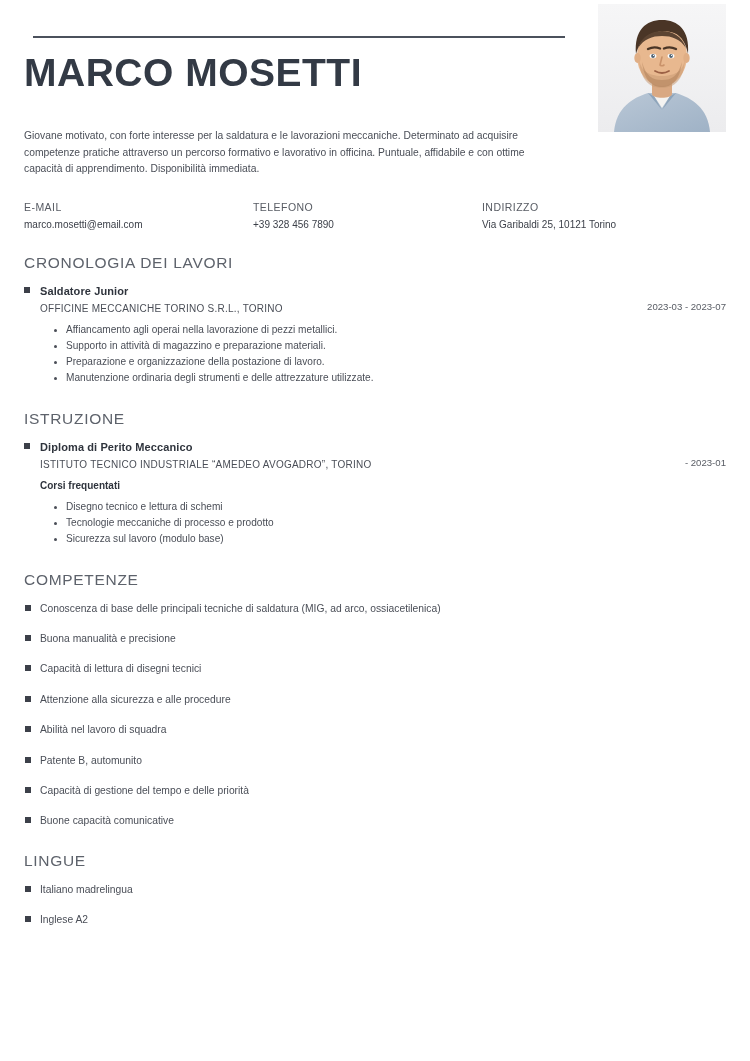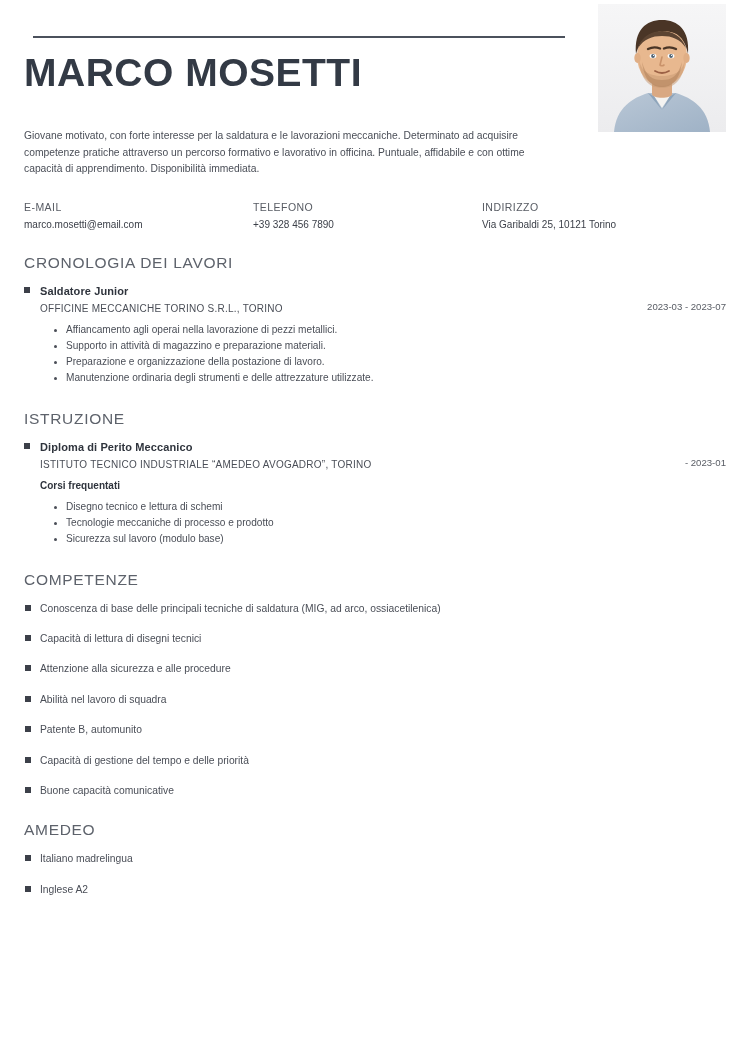--- a/index.html
+++ b/index.html
@@ -310,30 +310,31 @@
         <li>Tecnologie meccaniche di processo e prodotto</li>
         <li>Sicurezza sul lavoro (modulo base)</li>
       </ul>
     </div>
   </div>
 
   <div class="section section-skills">
     <h2 class="section-title">COMPETENZE</h2>
     <ul class="sq-list">
       <li>Conoscenza di base delle principali tecniche di saldatura (MIG, ad arco, ossiacetilenica)</li>
+      <li>Buona manualità e precisione</li>
       <li>Capacità di lettura di disegni tecnici</li>
       <li>Attenzione alla sicurezza e alle procedure</li>
       <li>Abilità nel lavoro di squadra</li>
       <li>Patente B, automunito</li>
       <li>Capacità di gestione del tempo e delle priorità</li>
       <li>Buone capacità comunicative</li>
     </ul>
   </div>
 
   <div class="section section-languages">
-    <h2 class="section-title">AMEDEO</h2>
+    <h2 class="section-title">LINGUE</h2>
     <ul class="sq-list">
       <li>Italiano madrelingua</li>
       <li>Inglese A2</li>
     </ul>
   </div>
 
 </div>
 
 </body></html>

